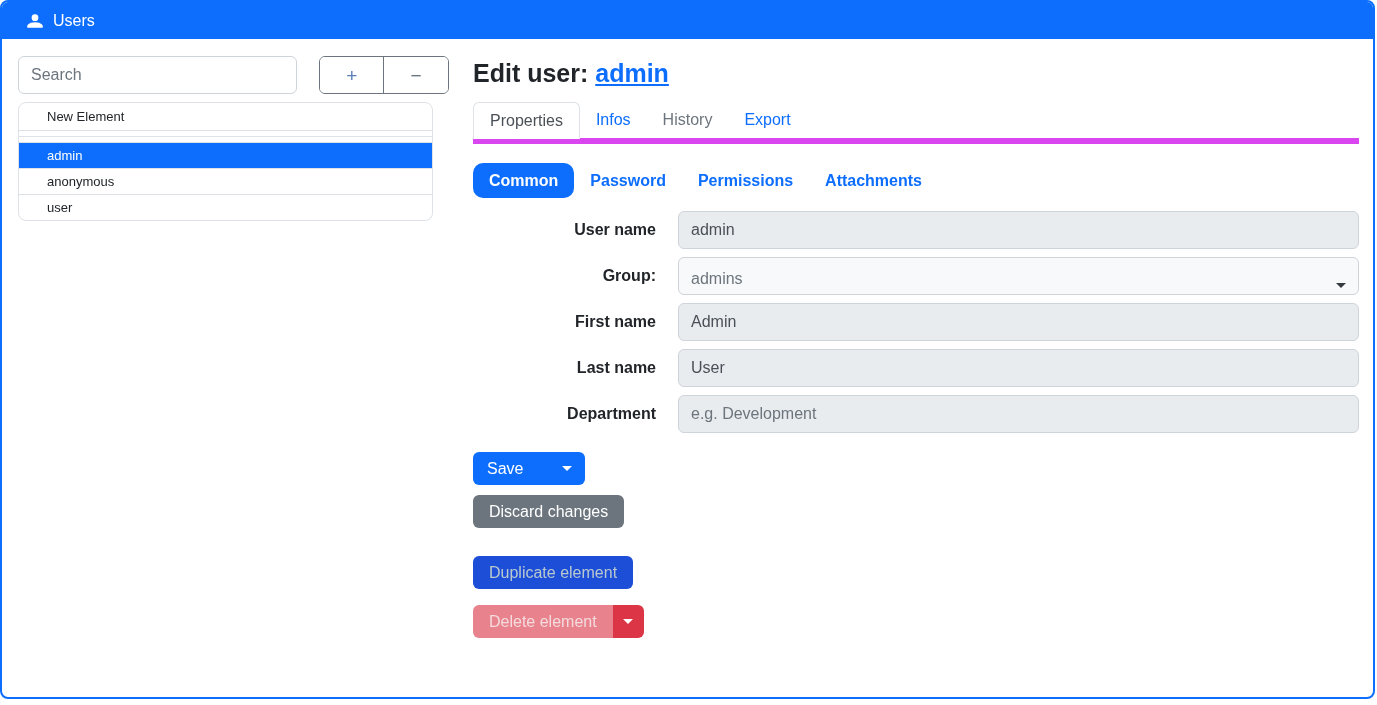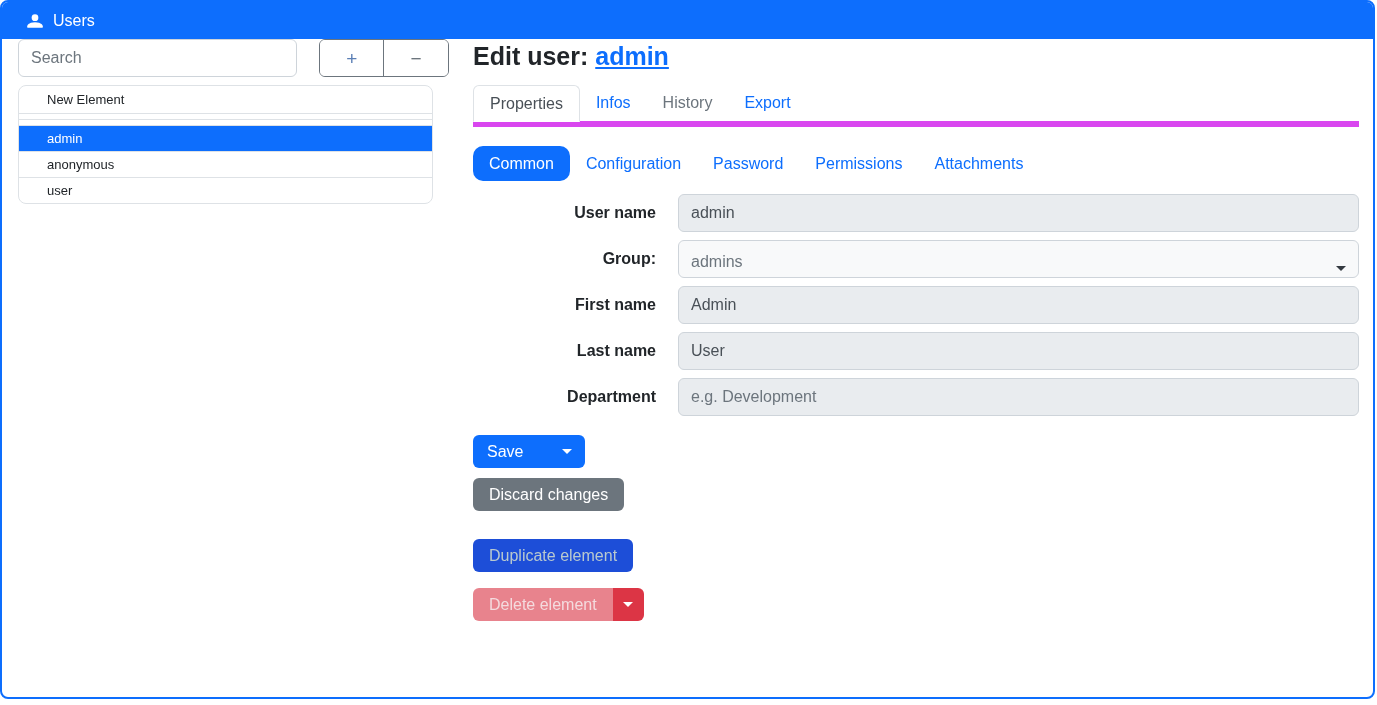--- a/index.html
+++ b/index.html
@@ -20,21 +20,21 @@
   }
   
   .navbar {
     height:37px; background:#0d6efd;
     display:flex; align-items:center;
     padding:0 24px; gap:9px;
   }
   .navbar .title { color:#fff; font-size:16px; }
   .navbar svg { display:block; }
 
-  .content { display:flex; }
+  .content { display:flex; padding-top:17px; }
 
   
   .sidebar { width:447px; flex:0 0 447px; padding:0 0 0 16px; }
   .toolbar { display:flex; align-items:flex-start; }
   .search-input {
     width:280px; height:38px;
     border:1px solid #ced4da; border-radius:6px;
     padding:6px 12px; font-size:16px;
     font-family:inherit; color:#212529; outline:none;
   }
@@ -86,21 +86,21 @@
     background:#fff; color:#495057;
     border:1px solid #dee2e6; border-bottom:1px solid #fff;
     border-radius:6px 6px 0 0;
   }
   .tab.link { color:#0d6efd; }
   .tab.disabled { color:#6c757d; cursor:default; }
 
   .nav-pills { display:flex; margin-top:19px; }
   .pill {
     padding:8px 16px; font-size:16px; line-height:19px;
-    color:#0d6efd; border-radius:10px; cursor:pointer;
+    color:#0d6efd; border-radius:10px; cursor:pointer;font-weight:bold;
   }
   .pill.active { background:#0d6efd; color:#fff; }
 
   .form { margin-top:13px; }
   .form-row { display:flex; align-items:center; margin-bottom:8px; }
   .form-label {
     width:205px; flex:0 0 205px;
     text-align:right; padding-right:22px;
     font-weight:700; font-size:16px; color:#212529;
   }
@@ -193,21 +193,20 @@
 
       <div class="nav-tabs">
         <div class="tab active">Properties</div>
         <div class="tab link">Infos</div>
         <div class="tab disabled">History</div>
         <div class="tab link">Export</div>
       </div>
 
       <div class="nav-pills">
         <div class="pill active">Common</div>
-        <div class="pill">Configuration</div>
         <div class="pill">Password</div>
         <div class="pill">Permissions</div>
         <div class="pill">Attachments</div>
       </div>
 
       <div class="form">
 
         <div class="form-row">
           <div class="form-label">User name</div>
           <input class="control" type="text" disabled="" value="admin" style="">

